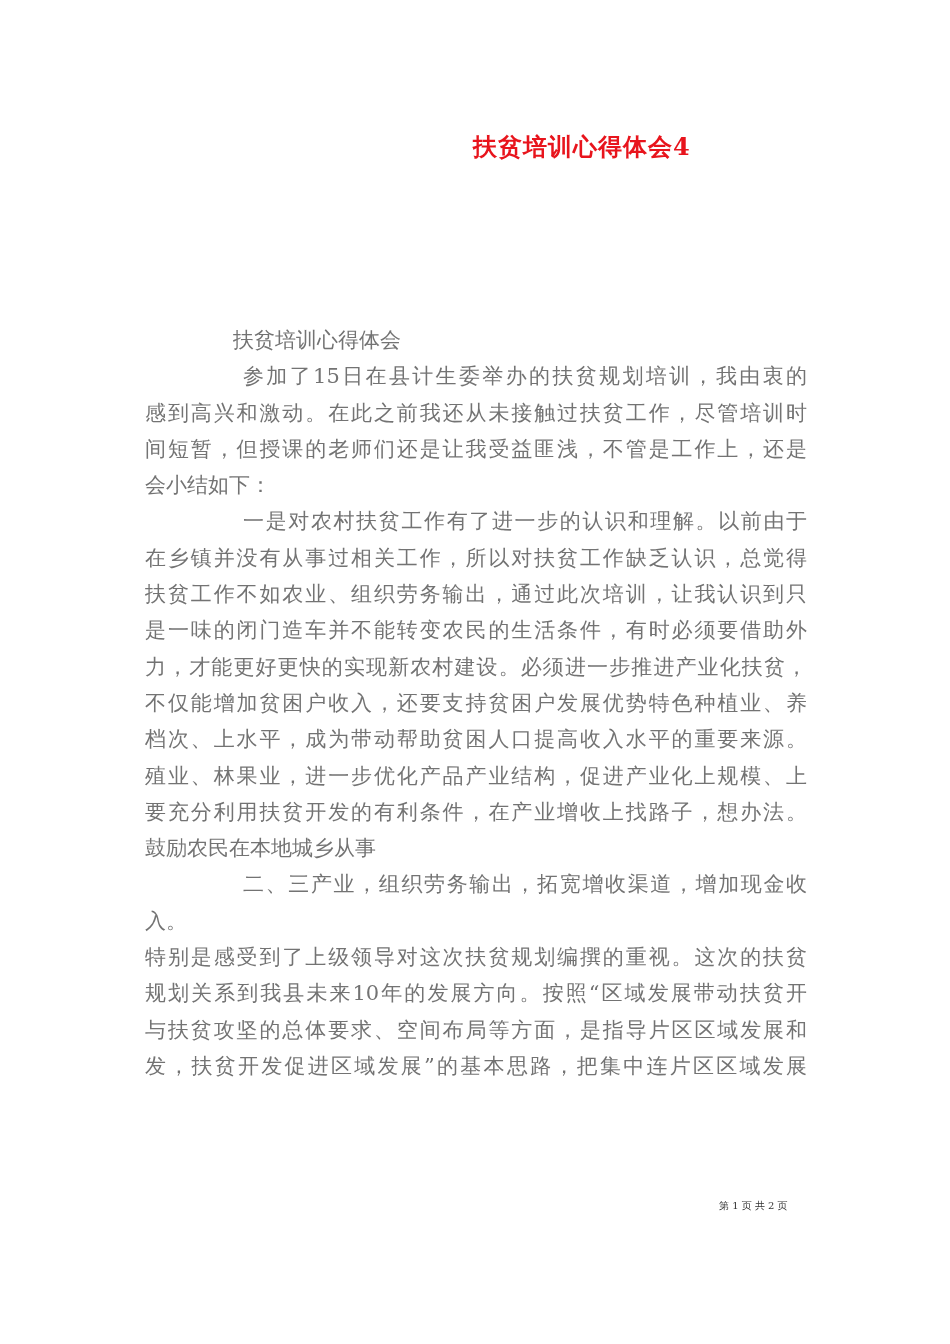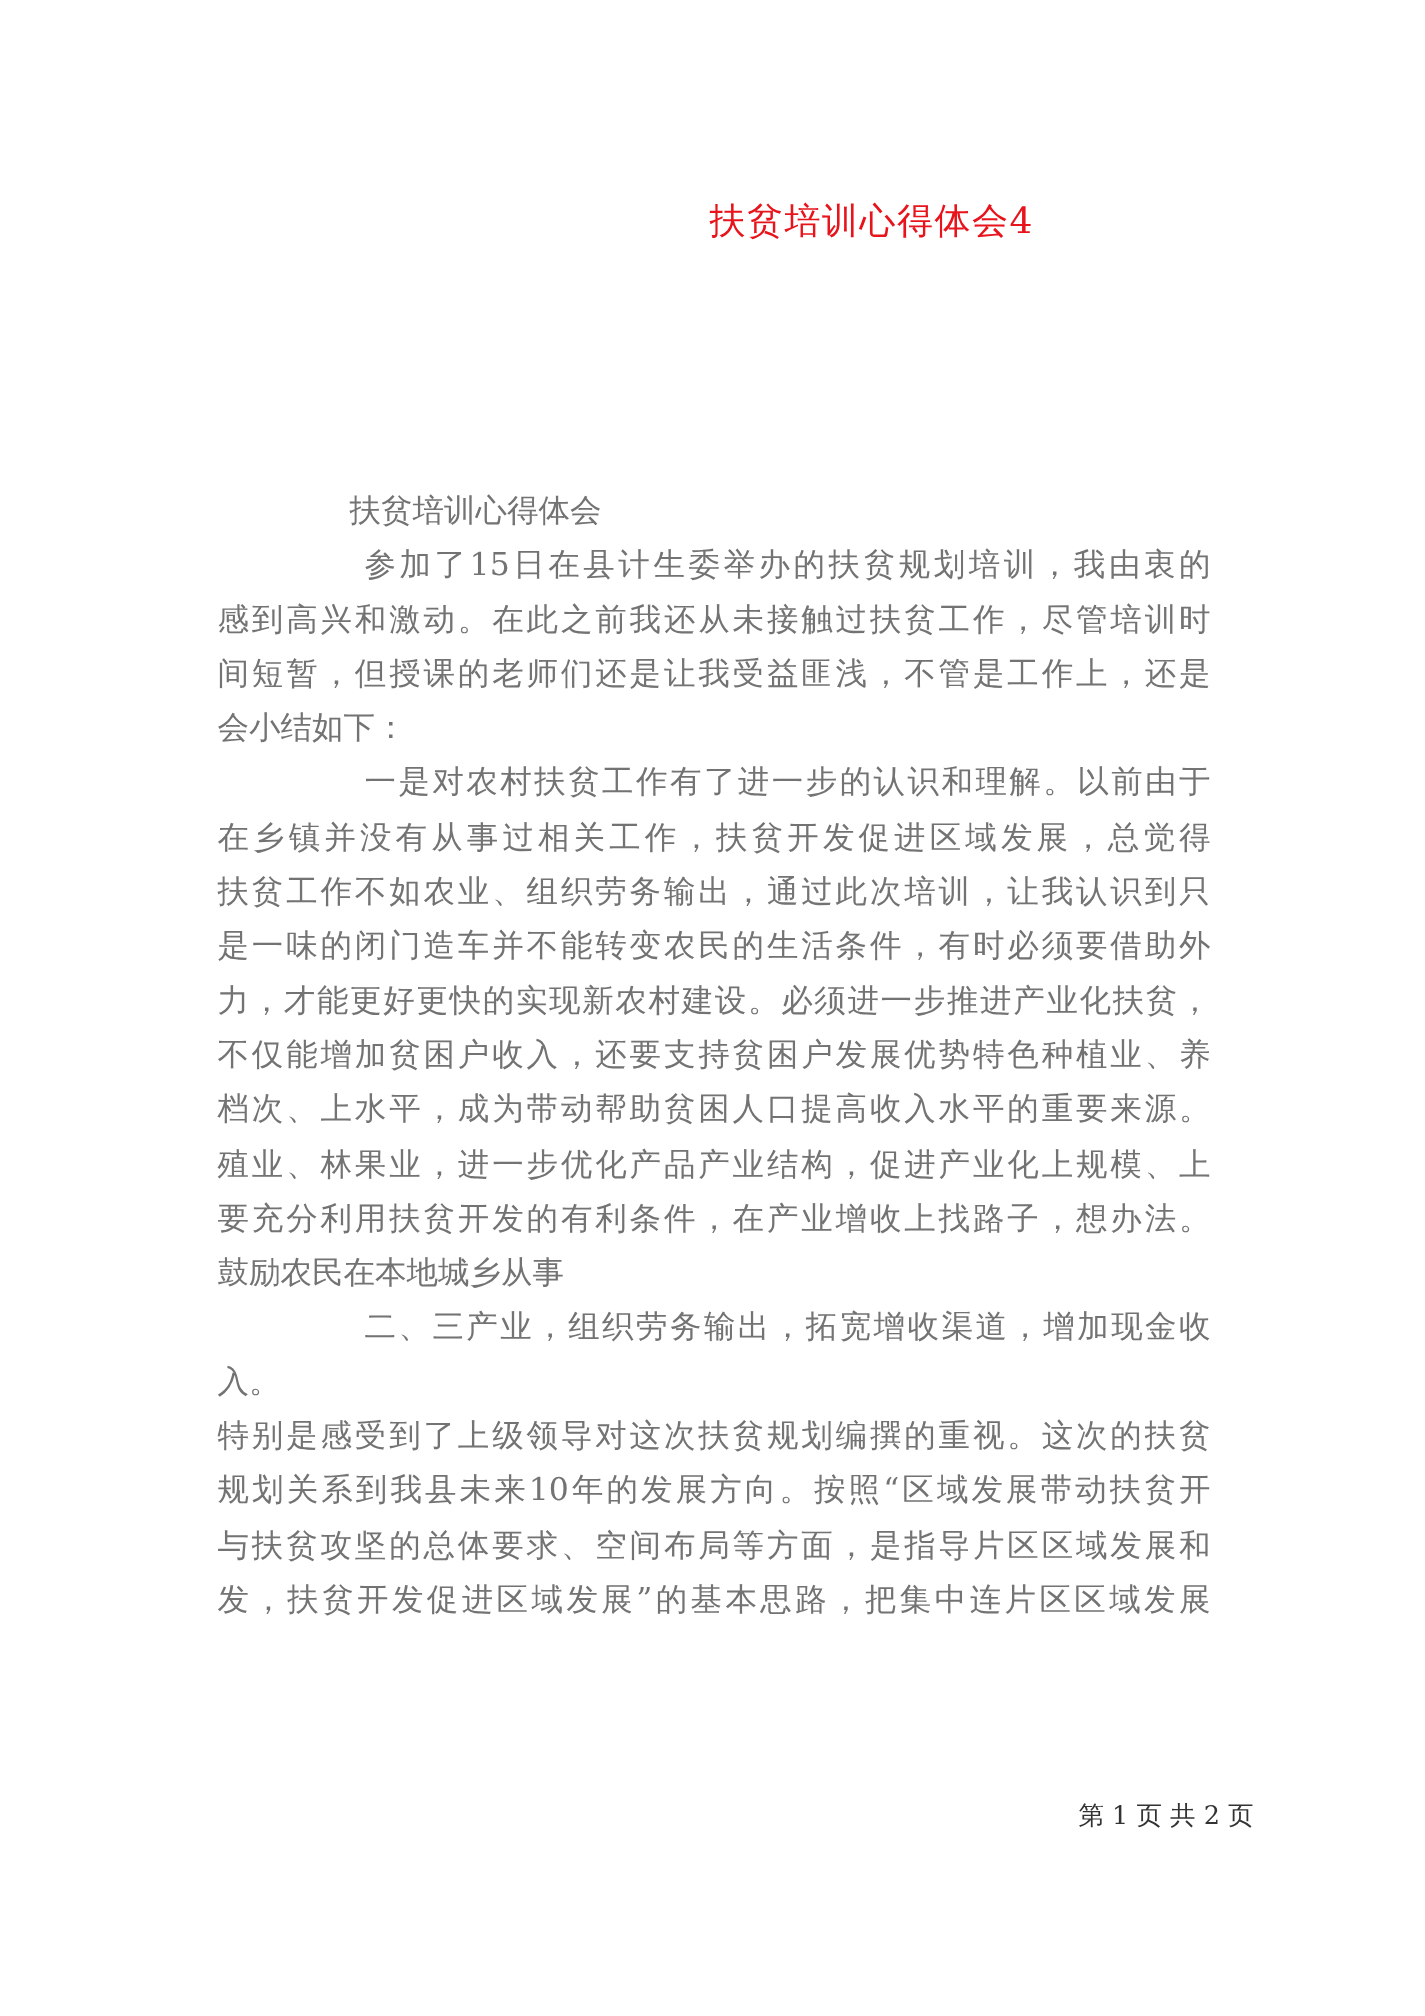--- a/index.html
+++ b/index.html
@@ -21,21 +21,21 @@
       top: 0;
       width: 950px;
       height: 1344px;
       background: #ffffff;
     }
     .doc-title {
       position: absolute;
       left: 473px;
       top: 131px;
       font-size: 24px;
-      font-weight: normal;
+      font-weight: bold;
       color: #e8141c;
       white-space: nowrap;
       letter-spacing: 1px;
     }
     .body-text {
       position: absolute;
       left: 145px;
       top: 322px;
       width: 662px;
       font-size: 21px;
@@ -55,21 +55,21 @@
     .indent-subtitle {
       padding-left: 88px;
     }
     .indent-para {
       padding-left: 98px;
     }
     .page-footer {
       position: absolute;
       left: 719px;
       top: 1199px;
-      font-size: 17px;
+      font-size: 10px;
       color: #333333;
       white-space: nowrap;
       font-family: "DejaVu Serif", "Liberation Serif", serif;
     }
   </style>
 </head>
 <body>
 
 <div class="page">
 
@@ -77,21 +77,21 @@
 
   <div class="body-text">
     <span class="line last indent-subtitle">扶贫培训心得体会</span>
 
     <span class="line indent-para">参加了15日在县计生委举办的扶贫规划培训，我由衷的</span>
     <span class="line">感到高兴和激动。在此之前我还从未接触过扶贫工作，尽管培训时</span>
     <span class="line">间短暂，但授课的老师们还是让我受益匪浅，不管是工作上，还是</span>
     <span class="line last">会小结如下：</span>
 
     <span class="line indent-para">一是对农村扶贫工作有了进一步的认识和理解。以前由于</span>
-    <span class="line">在乡镇并没有从事过相关工作，扶贫开发促进区域发展，总觉得</span>
+    <span class="line">在乡镇并没有从事过相关工作，所以对扶贫工作缺乏认识，总觉得</span>
     <span class="line">扶贫工作不如农业、组织劳务输出，通过此次培训，让我认识到只</span>
     <span class="line">是一味的闭门造车并不能转变农民的生活条件，有时必须要借助外</span>
     <span class="line">力，才能更好更快的实现新农村建设。必须进一步推进产业化扶贫，</span>
     <span class="line">不仅能增加贫困户收入，还要支持贫困户发展优势特色种植业、养</span>
     <span class="line">档次、上水平，成为带动帮助贫困人口提高收入水平的重要来源。</span>
     <span class="line">殖业、林果业，进一步优化产品产业结构，促进产业化上规模、上</span>
     <span class="line">要充分利用扶贫开发的有利条件，在产业增收上找路子，想办法。</span>
     <span class="line last">鼓励农民在本地城乡从事</span>
 
     <span class="line indent-para">二、三产业，组织劳务输出，拓宽增收渠道，增加现金收</span>

